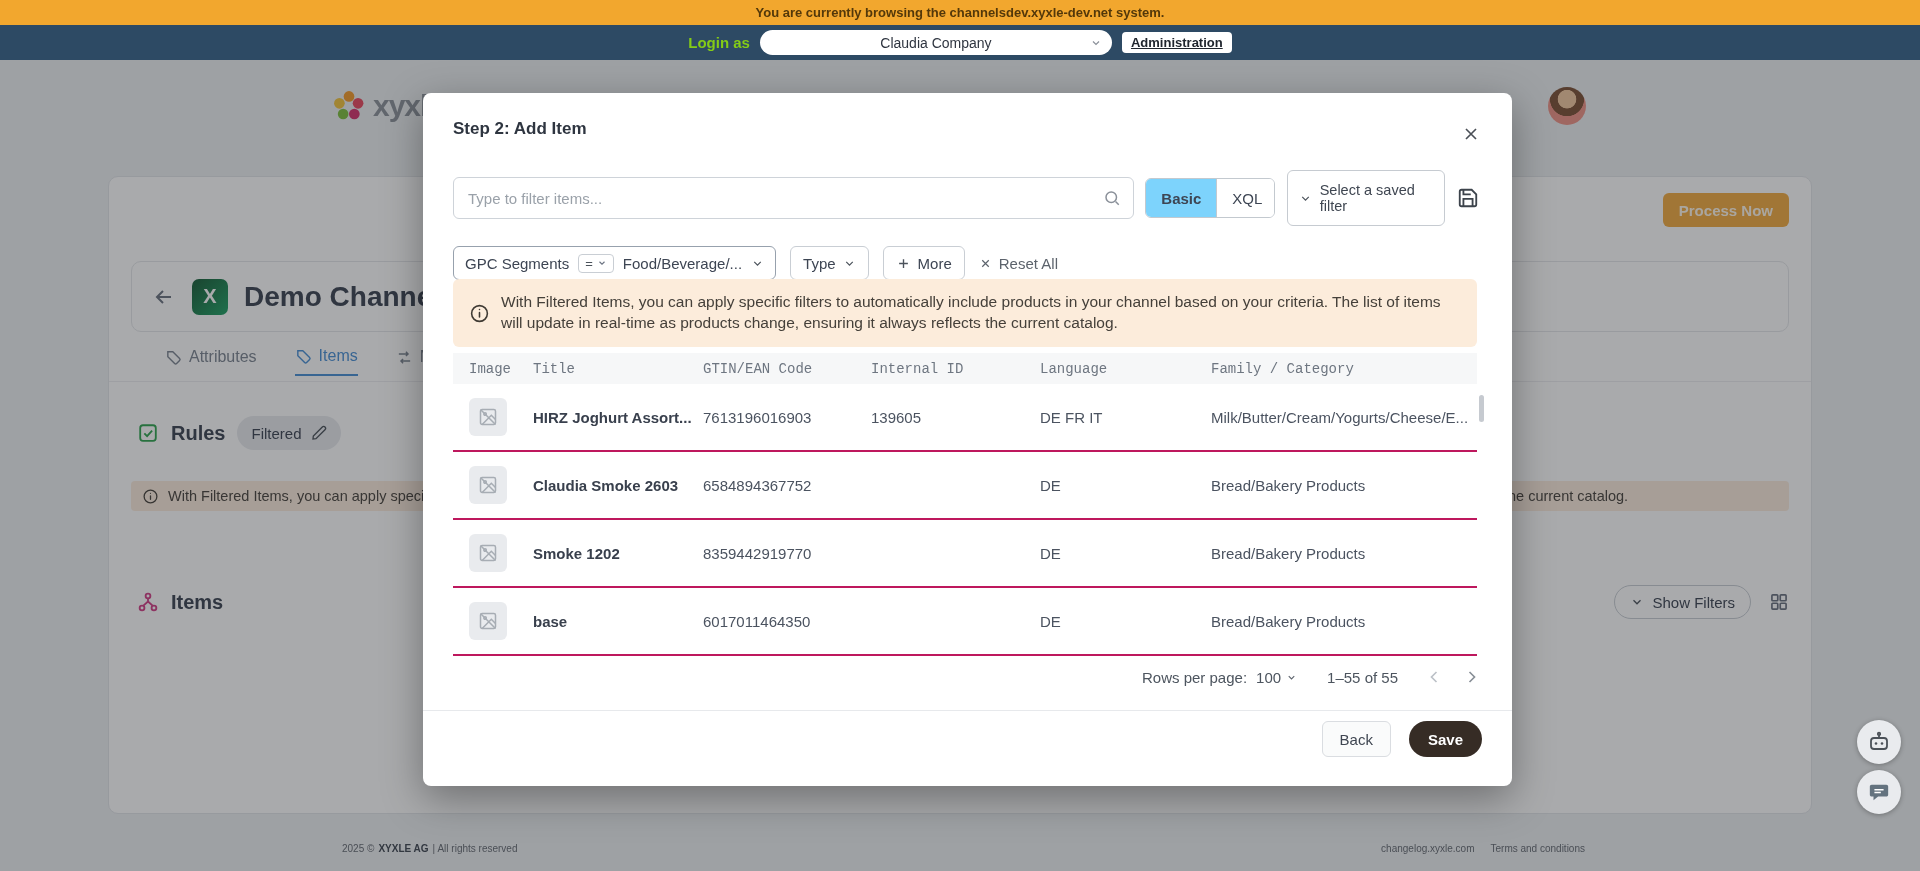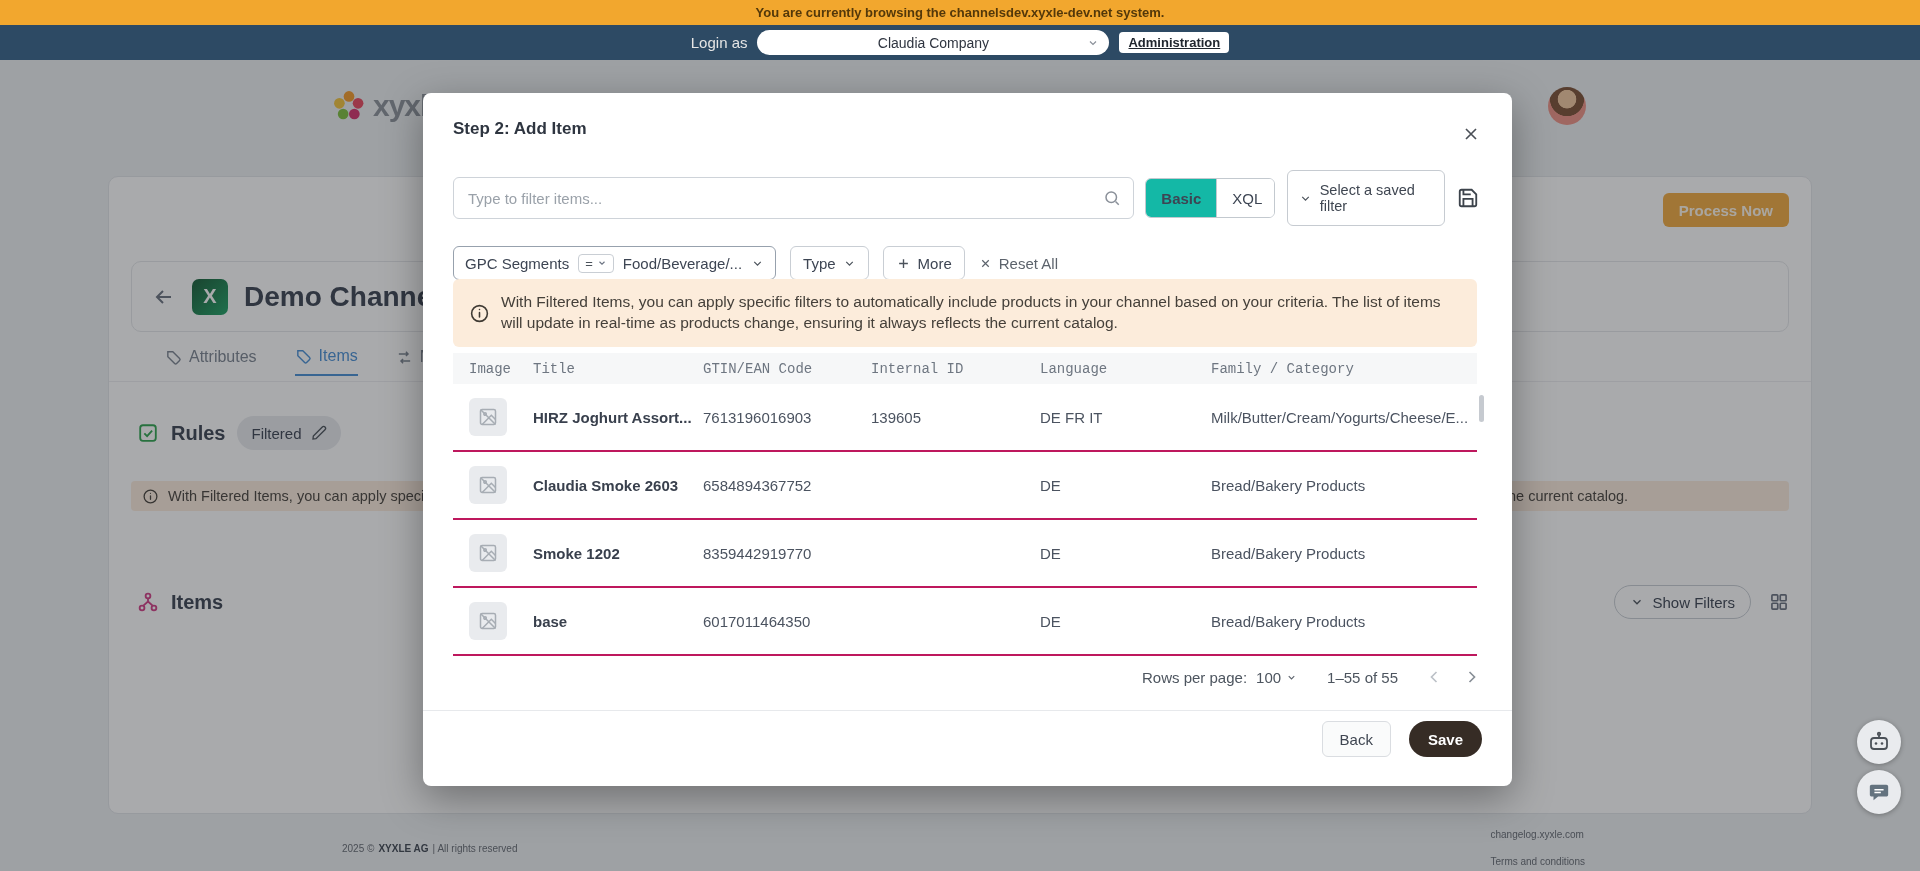--- a/index.html
+++ b/index.html
@@ -7,21 +7,21 @@
               font-family:"Liberation Sans", sans-serif; position:relative; }
 
   
   .sys-banner { position:absolute; top:0; left:0; right:0; height:25px; background:#f2a72e;
     color:#53380a; font-size:13px; font-weight:700; display:flex; align-items:center;
     justify-content:center; z-index:60; }
 
   
   .navbar { position:absolute; top:25px; left:0; right:0; height:35px; background:#2d4a64;
     display:flex; align-items:center; justify-content:center; gap:10px; z-index:60; }
-  .login-as { color:#e5e5e5; font-size:15px; font-weight:400; }
+  .login-as { color:#84cc16; font-size:15px; font-weight:700; }
   .company-select { width:352px; height:25px; background:#fff; border-radius:13px; position:relative;
     display:flex; align-items:center; justify-content:center; font-size:14px; color:#2f3540; cursor:pointer; }
   .company-select .caret { position:absolute; right:10px; color:#777; display:flex; }
   .admin-btn { background:#fff; border-radius:4px; padding:3px 9px; font-size:13px; font-weight:700;
     color:#20262e; text-decoration:underline; cursor:pointer; }
 
   
   .page-header { position:absolute; top:60px; left:0; right:0; height:92px; display:flex;
     align-items:center; justify-content:space-between; padding:0 334px 0 333px; }
   .logo { display:flex; align-items:center; gap:8px; }
@@ -53,40 +53,40 @@
   .items-row { position:absolute; top:406px; left:28px; right:22px; display:flex; align-items:center; height:38px; }
   .items-title { font-size:20px; font-weight:700; color:#3d4553; margin-left:12px; }
   .show-filters-btn { margin-left:auto; height:34px; border:1px solid #c9ced4; border-radius:17px; background:#fff;
     display:flex; align-items:center; gap:8px; padding:0 15px; font-size:15px; color:#3d4553; cursor:pointer; }
   .grid-btn { margin-left:18px; display:flex; align-items:center; cursor:pointer; }
 
   
   .page-footer { position:absolute; top:834px; left:0; right:0; height:28px; display:flex; align-items:center;
     justify-content:space-between; padding:0 335px 0 342px; font-size:10px; color:#666c74; }
   .page-footer .brand { font-weight:700; color:#3f4752; margin:0 4px; }
-  .footer-links { display:flex; gap:16px;flex-direction:column; }
+  .footer-links { display:flex; gap:16px; }
 
   
   .overlay { position:absolute; top:60px; left:0; right:0; bottom:0; background:rgba(30,32,36,0.38); z-index:40; }
 
   
   .modal { position:absolute; left:423px; top:93px; width:1089px; height:693px; background:#fff;
     border-radius:8px; box-shadow:0 12px 40px rgba(0,0,0,.35); z-index:50; }
   .modal-title { position:absolute; left:30px; top:26px; font-size:17px; font-weight:700; color:#2e3540; }
   .modal-close { position:absolute; right:28px; top:28px; width:26px; height:26px; display:flex;
     align-items:center; justify-content:center; cursor:pointer; }
   .search-row { position:absolute; left:30px; top:84px; right:30px; height:42px; display:flex; align-items:center; }
   .search-wrap { position:relative; width:701px; height:42px; }
   .search-wrap input { width:100%; height:100%; border:1px solid #ced3d9; border-radius:6px;
     padding:0 44px 0 14px; font-size:15px; color:#333; outline:none; font-family:inherit; background:#fff; }
   .search-wrap input::placeholder { color:#9aa1a9; }
   .search-wrap .s-icon { position:absolute; right:13px; top:12px; }
   .segmented { margin-left:11px; display:flex; border:1px solid #c3c9cf; border-radius:6px; overflow:hidden; height:40px; }
   .seg-btn { padding:0 15px; display:flex; align-items:center; font-size:15px; color:#3d4553; background:#fff; cursor:pointer; }
-  .seg-btn.active { background:#14b8a6; font-weight:700; border-right:1px solid #c3c9cf; }
+  .seg-btn.active { background:#7dd3fc; font-weight:700; border-right:1px solid #c3c9cf; }
   .saved-filter { margin-left:12px; width:162px; height:56px; border:1px solid #c6cbd1; border-radius:6px;
     display:flex; align-items:center; gap:8px; padding:0 11px; font-size:14.5px; color:#3f4651; cursor:pointer; }
   .save-icon-btn { margin-left:10px; width:28px; height:28px; display:flex; align-items:center;
     justify-content:center; cursor:pointer; }
   .filter-row { position:absolute; left:30px; top:153px; height:34px; display:flex; gap:14px; align-items:center; }
   .gpc-chip { height:34px; border:1px solid #97a1ad; border-radius:6px; display:flex; align-items:center;
     gap:9px; padding:0 11px; font-size:15px; color:#3d4553; cursor:pointer; }
   .op-box { border:1px solid #c9ced4; border-radius:4px; padding:1px 6px; font-size:13px; display:flex;
     align-items:center; gap:4px; color:#4b525b; }
   .plain-chip { height:34px; border:1px solid #c9ced4; border-radius:6px; display:flex; align-items:center;

